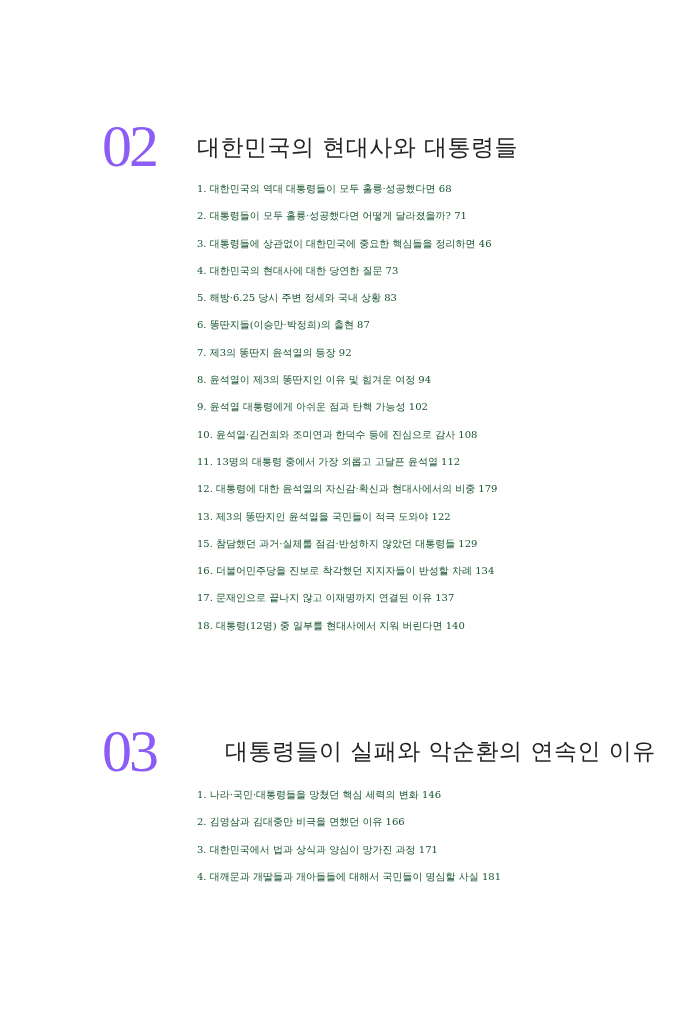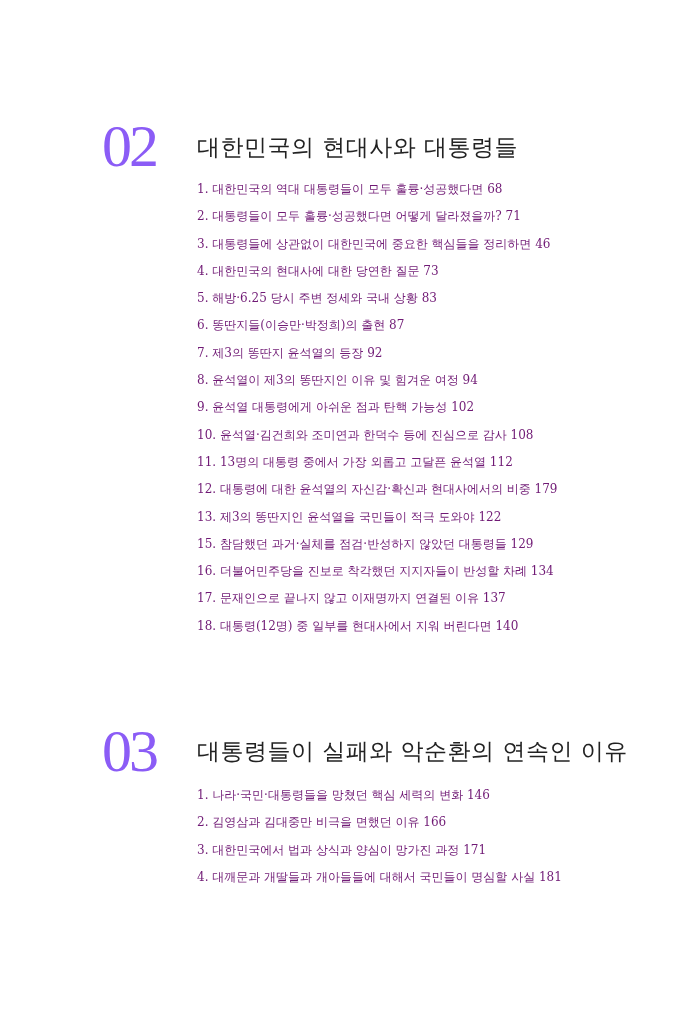--- a/index.html
+++ b/index.html
@@ -16,30 +16,30 @@
       letter-spacing: -3px; font-weight: normal;
     }
     .chapter-title {
       position: absolute; left: 197px;
       font-family: "DejaVu Sans", "Liberation Sans", sans-serif;
       font-size: 23px; color: #222; letter-spacing: 0.5px;
     }
     .toc-list { position: absolute; left: 197px; margin: 0; padding: 0; list-style: none; }
     .toc-item {
       font-family: "DejaVu Serif", "Liberation Serif", serif;
-      font-size: 12px; color: #701a75; height: 27.3px; line-height: 18px;
+      font-size: 10px; color: #14532d; height: 27.3px; line-height: 18px;
       white-space: nowrap;
     }
     #ch2 { top: 0; }
     #ch2 .chapter-num { top: 116px; }
     #ch2 .chapter-title { top: 132px; }
     #ch2 .toc-list { top: 180px; }
     #ch3 { top: 0; }
     #ch3 .chapter-num { top: 721px; }
-    #ch3 .chapter-title { top: 736px; }
+    #ch3 .chapter-title { top: 736px; margin-left: 28px; }
     #ch3 .toc-list { top: 786px; }
   </style>
 </head>
 <body>
 
 <section class="chapter" id="ch2">
   <div class="chapter-num">02</div>
   <div class="chapter-title">대한민국의 현대사와 대통령들</div>
   <ul class="toc-list">
     <li class="toc-item">1. 대한민국의 역대 대통령들이 모두 훌륭·성공했다면 68</li>

